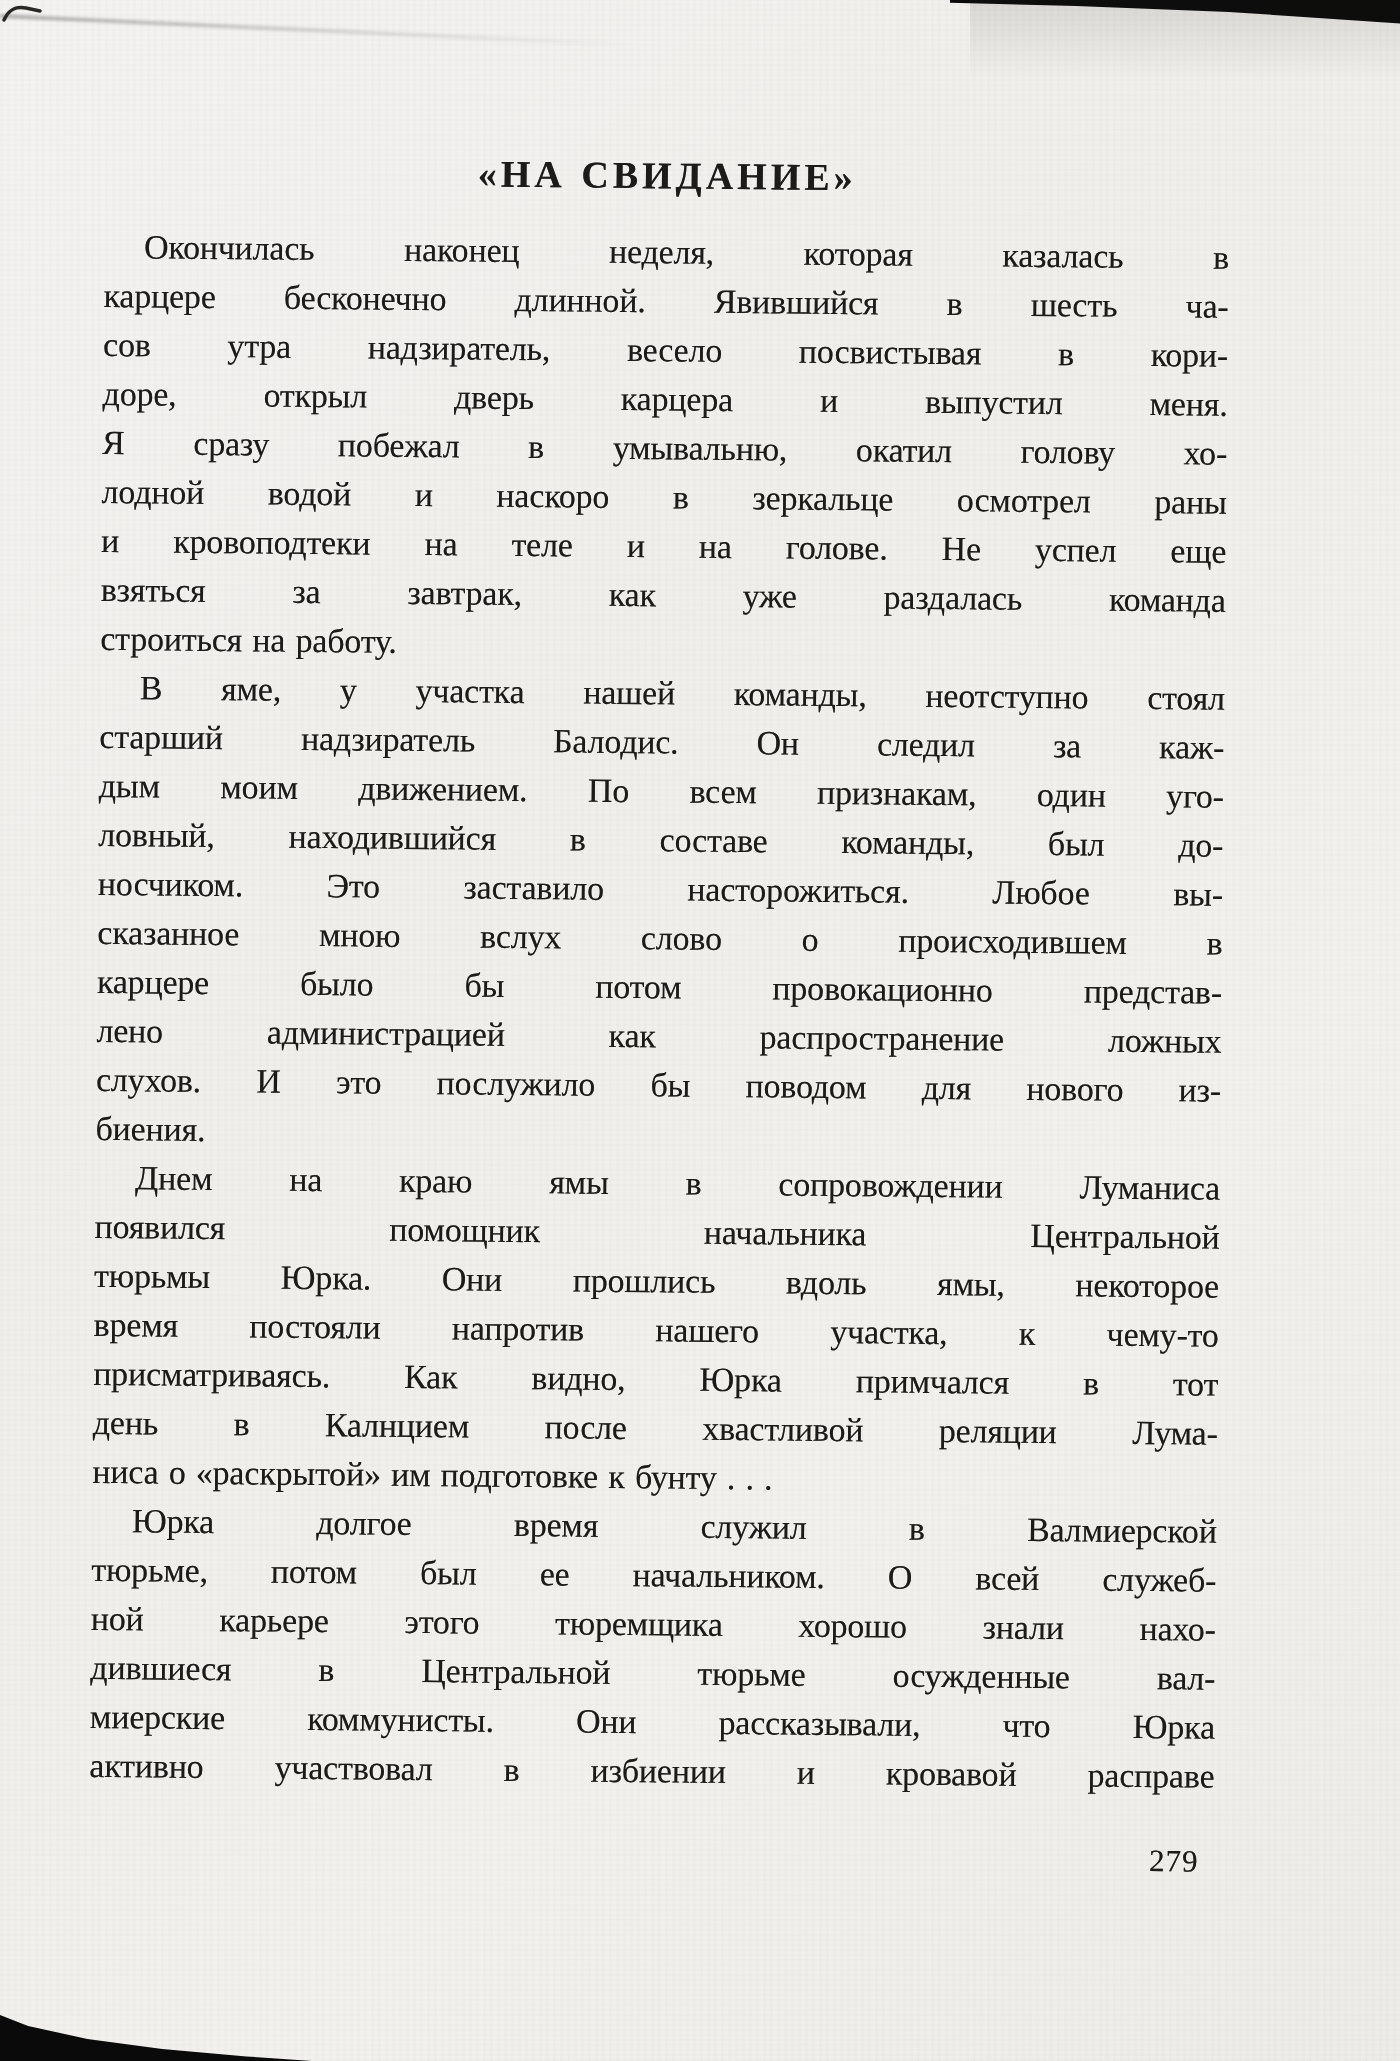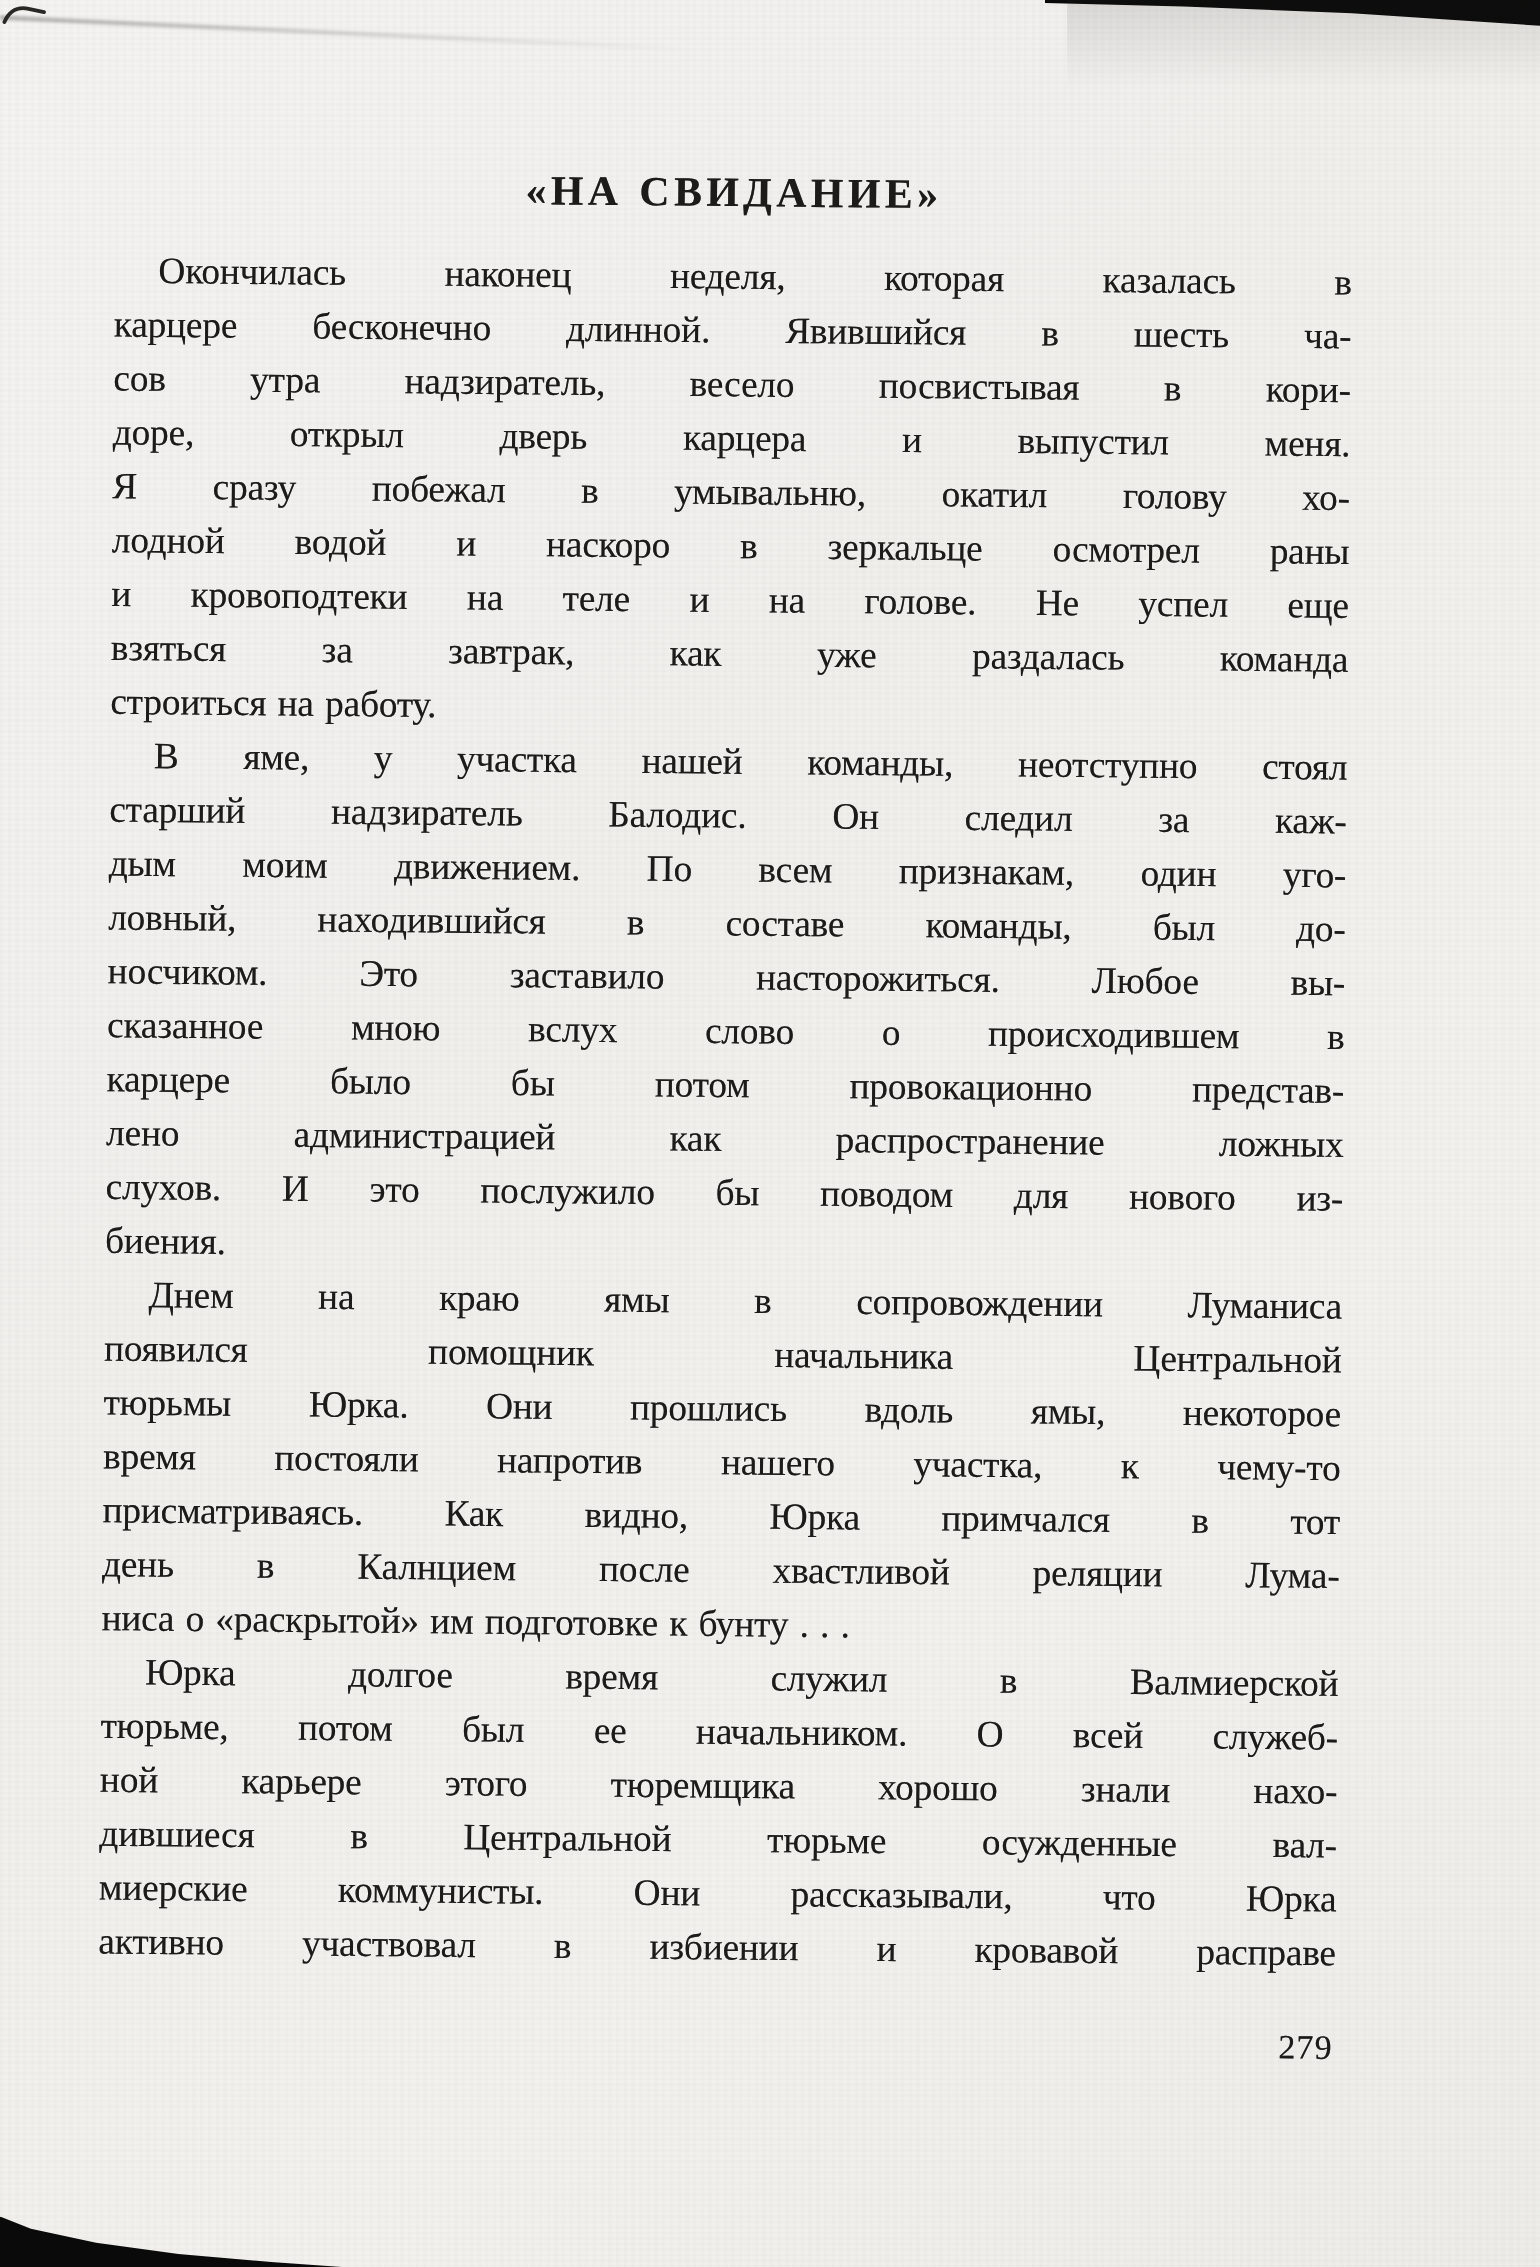--- a/index.html
+++ b/index.html
@@ -51,21 +51,21 @@
     text-align: justify;
     text-align-last: justify;
     white-space: nowrap-none;
   }
   .ln.first { text-indent: 40px; }
   .ln.end { text-align-last: left; }
 
   .pagenum {
     position: absolute;
     top: 1678px;
-    right: 2px;
+    right: 15px;
     font-size: 31px;
     letter-spacing: 1px;
     text-shadow: 0 0 0.5px rgba(20,18,15,0.6);
   }
 
   
   .smudge-tr {
     position: absolute;
     left: 950px; top: 0;
     width: 450px; height: 30px;

